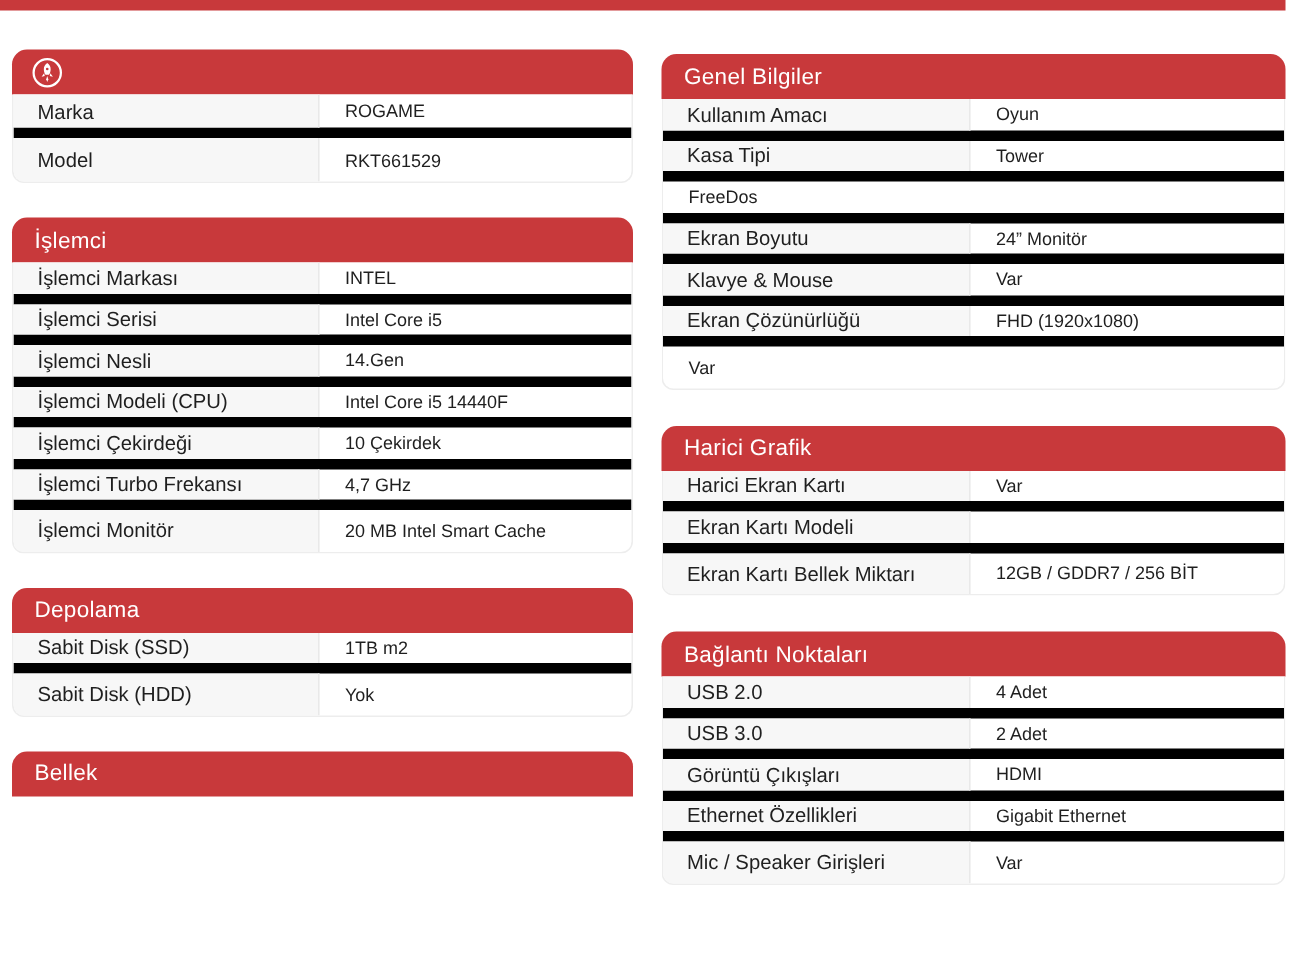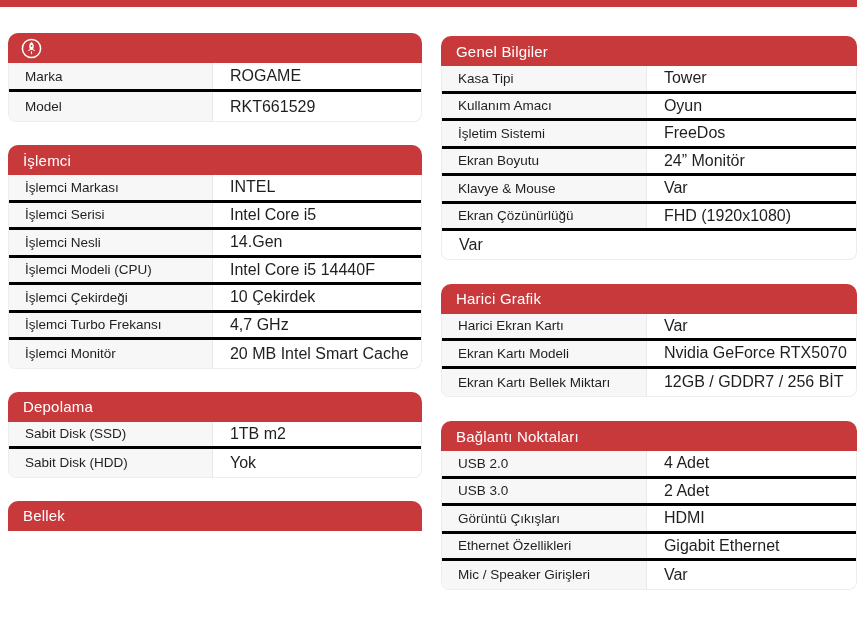--- a/index.html
+++ b/index.html
@@ -31,32 +31,32 @@
     display:flex;align-items:center;
     padding-left:15px;
     color:#ffffff;font-size:15px;font-weight:500;letter-spacing:.2px;
   }
   .tbl-header .logo-icon{display:flex;align-items:center;margin-left:-2px;}
   .tbl-body{
     border:1px solid var(--line);border-top:none;
     border-radius:0 0 8px 8px;overflow:hidden;
     background:#fff;
   }
-  .row{display:flex;height:27.5px;border-bottom:3px solid #000000;}
+  .row{display:flex;height:27.5px;border-bottom:7px solid #000000;}
   .row:last-child{border-bottom:none;}
   .brand .row{height:29px;}
   .cell-label{
     width:49.5%;background:var(--label-bg);
     border-right:1px solid #e9e9e9;
     display:flex;align-items:center;padding-left:16px;
     font-size:13.5px;color:var(--cell-text);
   }
   .cell-value{
     flex:1;display:flex;align-items:center;padding-left:17px;
-    font-size:16px;color:var(--cell-text);
+    font-size:12px;color:var(--cell-text);
   }
 </style>
 </head>
 <body>
 
 <div class="top-bar"></div>
 <div class="col col-left" id="col-left">
     <section class="spec-table brand">
       <div class="tbl-header">
         <span class="logo-icon">
@@ -136,29 +136,28 @@
       </div>
     </section>
   </div>
 <div class="col col-right" id="col-right">
     <section class="spec-table">
       <div class="tbl-header">
         <span>Genel Bilgiler</span>
       </div>
       <div class="tbl-body">
         <div class="row">
+          <div class="cell-label">Kullanım Amacı</div>
+          <div class="cell-value">Oyun</div>
+        </div>
+        <div class="row">
           <div class="cell-label">Kasa Tipi</div>
           <div class="cell-value">Tower</div>
         </div>
         <div class="row">
-          <div class="cell-label">Kullanım Amacı</div>
-          <div class="cell-value">Oyun</div>
-        </div>
-        <div class="row">
-          <div class="cell-label">İşletim Sistemi</div>
           <div class="cell-value">FreeDos</div>
         </div>
         <div class="row">
           <div class="cell-label">Ekran Boyutu</div>
           <div class="cell-value">24” Monitör</div>
         </div>
         <div class="row">
           <div class="cell-label">Klavye &amp; Mouse</div>
           <div class="cell-value">Var</div>
         </div>
@@ -175,21 +174,20 @@
       <div class="tbl-header">
         <span>Harici Grafik</span>
       </div>
       <div class="tbl-body">
         <div class="row">
           <div class="cell-label">Harici Ekran Kartı</div>
           <div class="cell-value">Var</div>
         </div>
         <div class="row">
           <div class="cell-label">Ekran Kartı Modeli</div>
-          <div class="cell-value">Nvidia GeForce RTX5070</div>
         </div>
         <div class="row">
           <div class="cell-label">Ekran Kartı Bellek Miktarı</div>
           <div class="cell-value">12GB / GDDR7 / 256 BİT</div>
         </div>
       </div>
     </section>
     <section class="spec-table">
       <div class="tbl-header">
         <span>Bağlantı Noktaları</span>

